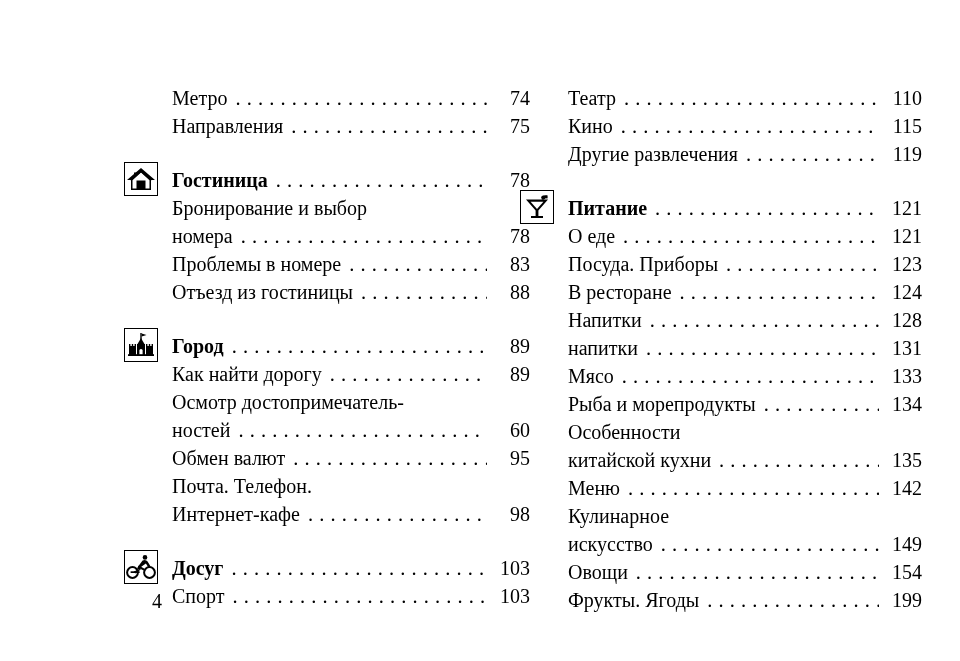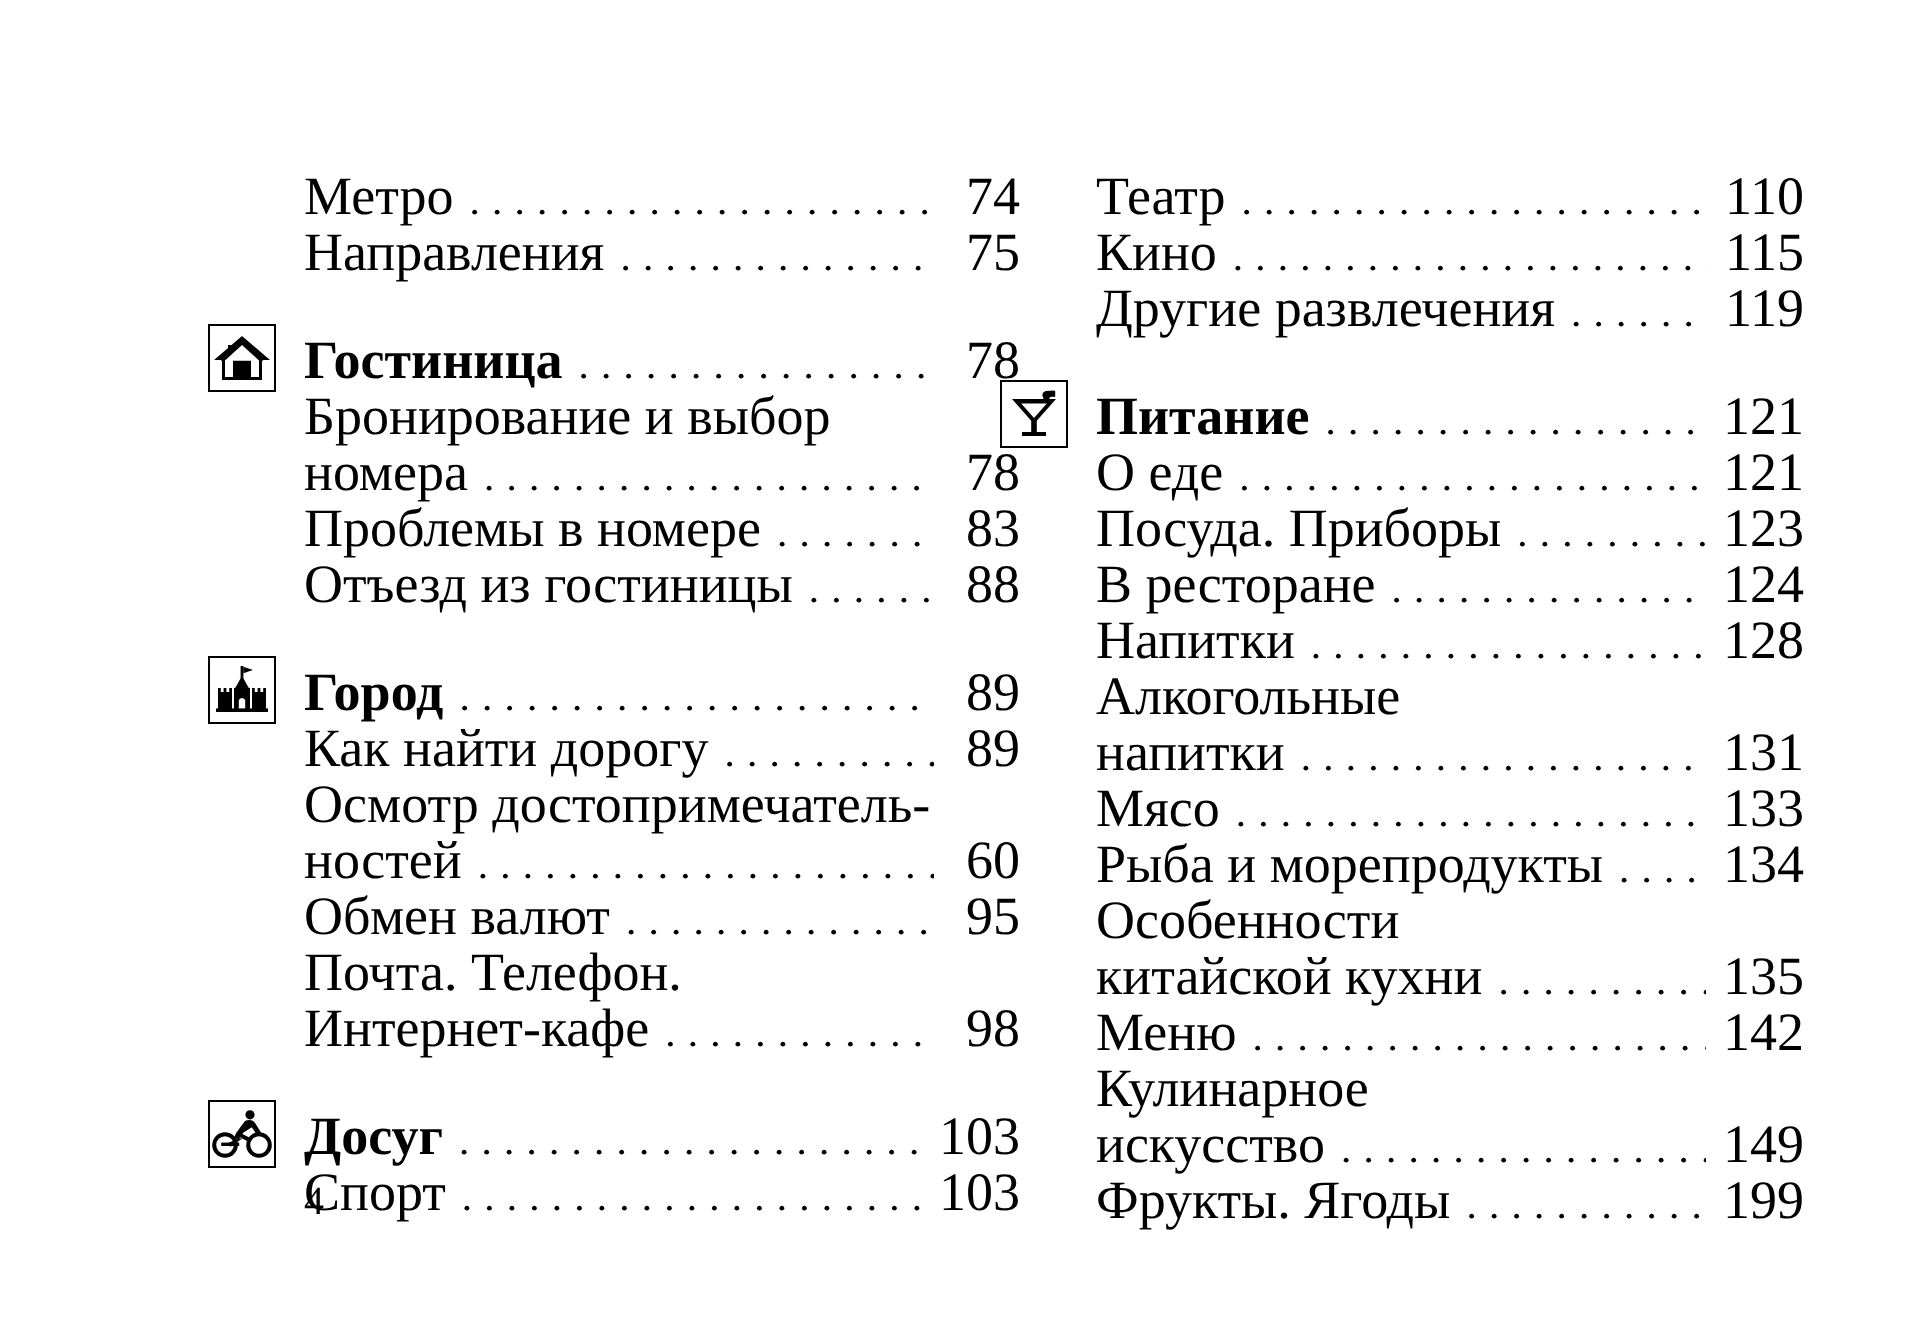--- a/index.html
+++ b/index.html
@@ -27,23 +27,24 @@
 
   
   .group { margin: 0; }
   .gap   { height: 26px; }
 
   
   .entry {
     display: flex;
     align-items: center;
     width: 100%;
-    font-size: 27px;
+    font-size: 20px;
     line-height: 28px;
     white-space: nowrap;
+    margin-left: 20px;
   }
   .entry .title {
     flex: 0 0 auto;
     padding-right: 6px;
   }
   .entry .leader {
     flex: 1 1 auto;
     overflow: hidden;
     height: 1em;
     position: relative;
@@ -262,21 +263,20 @@
         <div class="entry">
           <span class="title">В ресторане</span>
           <span class="leader"></span>
           <span class="pagenum">124</span>
         </div>
         <div class="entry">
           <span class="title">Напитки</span>
           <span class="leader"></span>
           <span class="pagenum">128</span>
         </div>
-        <div class="entry contline"><span class="title">Алкогольные</span></div>
         <div class="entry">
           <span class="title">напитки</span>
           <span class="leader"></span>
           <span class="pagenum">131</span>
         </div>
         <div class="entry">
           <span class="title">Мясо</span>
           <span class="leader"></span>
           <span class="pagenum">133</span>
         </div>
@@ -296,20 +296,25 @@
           <span class="leader"></span>
           <span class="pagenum">142</span>
         </div>
         <div class="entry contline"><span class="title">Кулинарное</span></div>
         <div class="entry">
           <span class="title">искусство</span>
           <span class="leader"></span>
           <span class="pagenum">149</span>
         </div>
         <div class="entry">
+          <span class="title">Овощи</span>
+          <span class="leader"></span>
+          <span class="pagenum">154</span>
+        </div>
+        <div class="entry">
           <span class="title">Фрукты. Ягоды</span>
           <span class="leader"></span>
           <span class="pagenum">199</span>
         </div>
       </div>
     </div>
 
   <div class="folio">4</div>
 
 </div>

